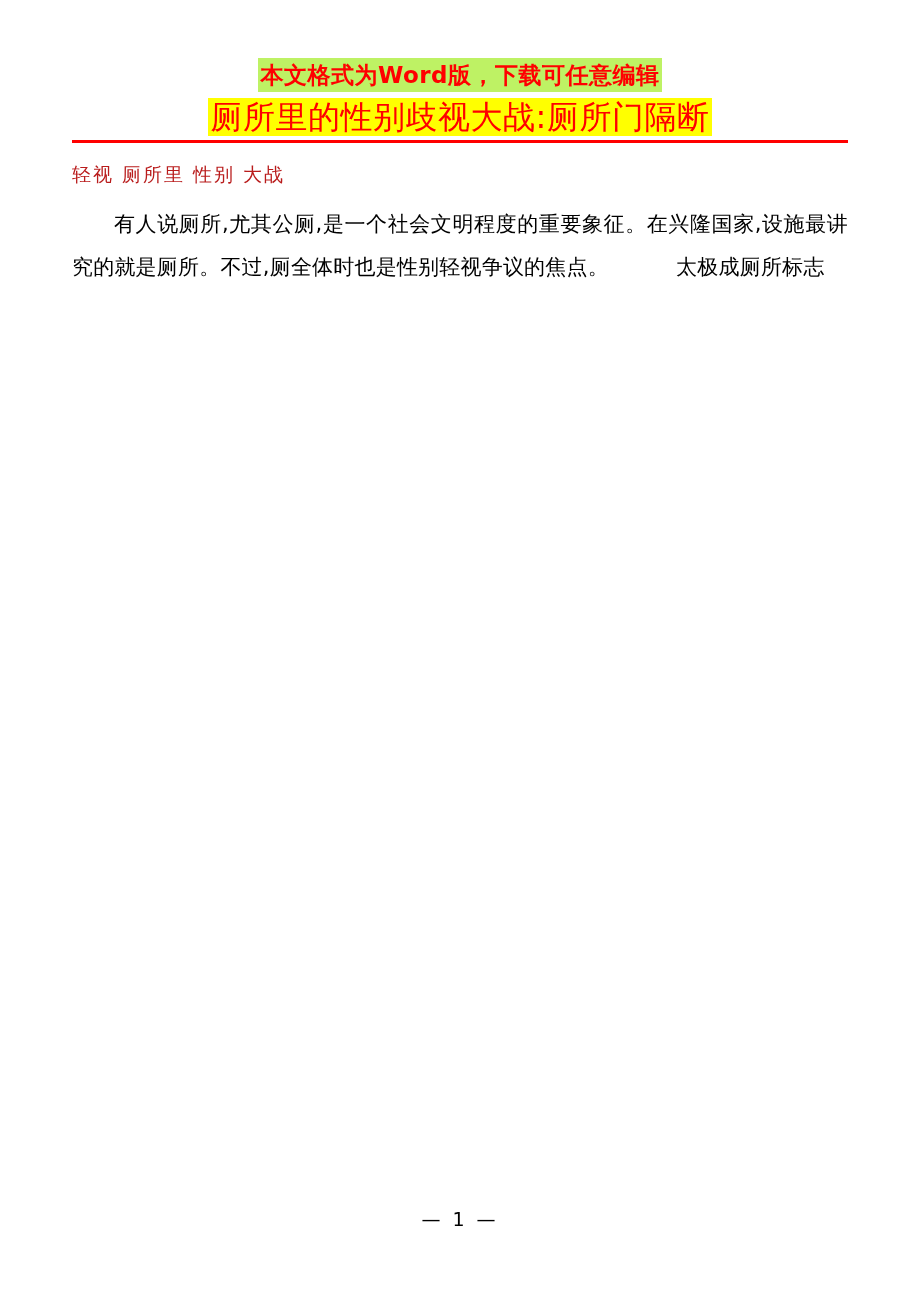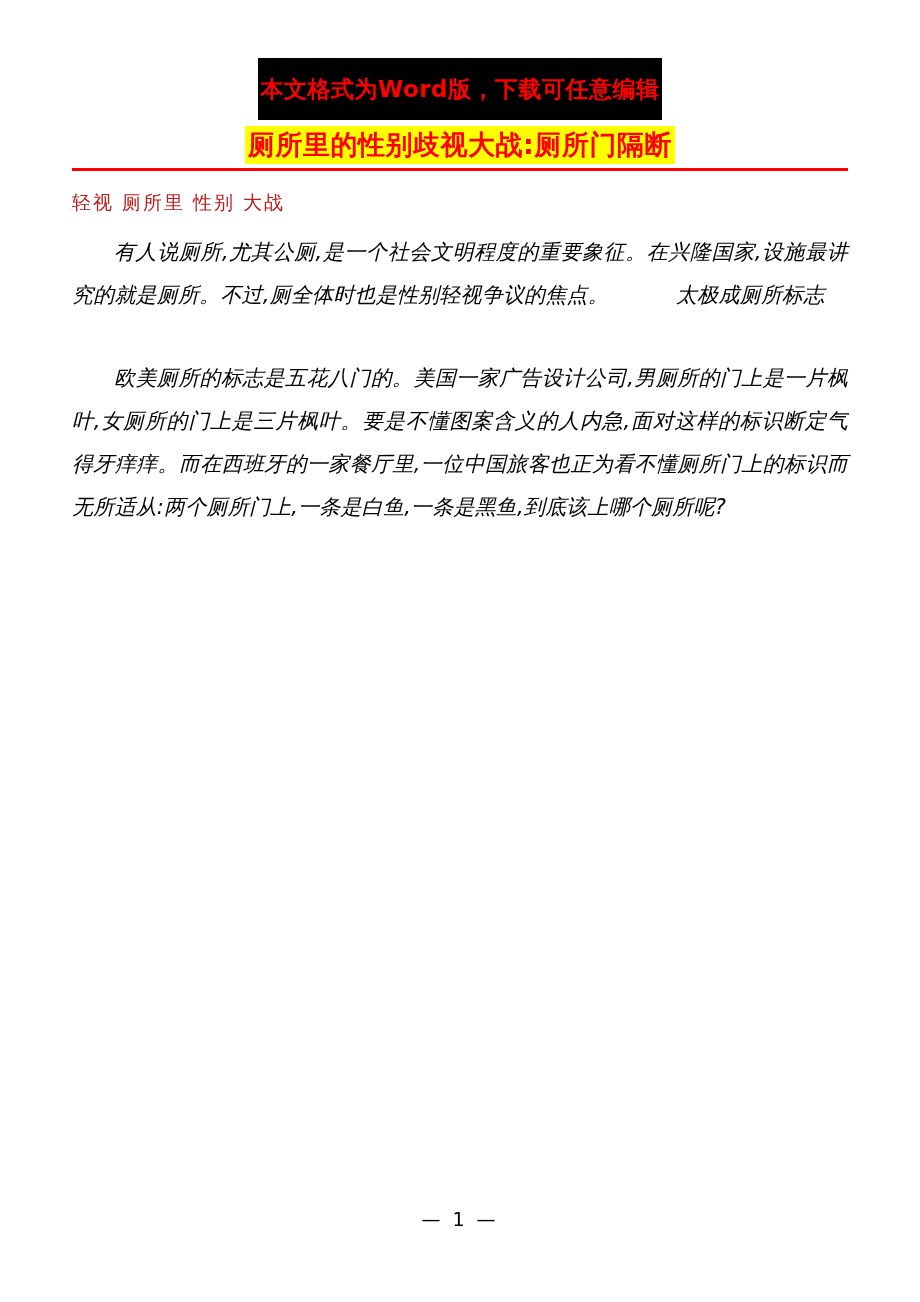--- a/index.html
+++ b/index.html
@@ -23,40 +23,40 @@
     position: relative;
   }
 
   
   .banner {
     text-align: center;
     margin: 0 0 6px 0;
   }
   .banner-text {
     display: inline-block;
-    background: #000000;
+    background: #bef264;
     color: #ff0000;
     font-weight: bold;
     font-size: 23px;
     line-height: 34px;
     letter-spacing: 0.5px;
-    padding: 14px 2px;
+    padding: 0 2px;
     font-family: "DejaVu Sans", "Liberation Sans", sans-serif;
   }
 
   .title-wrap {
     text-align: center;
     margin: 2px 0 0 0;
   }
   .doc-title {
     display: inline-block;
     background: #ffff00;
     color: #ff0000;
-    font-weight: bold;
-    font-size: 27px;
+    font-weight: normal;
+    font-size: 32px;
     line-height: 38px;
     letter-spacing: 0.5px;
     padding: 0 3px;
     font-family: "DejaVu Sans", "Liberation Sans", sans-serif;
   }
 
   .rule {
     border: 0;
     border-top: 3px solid #ff0000;
     margin: 4px 0 16px 0;
@@ -76,21 +76,20 @@
     font-size: 21px;
     line-height: 43px;
     margin: 0;
     text-align: justify;
     text-justify: inter-ideograph;
     letter-spacing: 0.2px;
     font-family: "DejaVu Sans", "Liberation Sans", sans-serif;
   }
   p.indent {
     text-indent: 2em;
-    font-style: italic;
   }
   .gap {
     height: 40px;
   }
   .inline-caption {
     margin-left: 3.2em;
   }
 
   
   .footer {
@@ -119,21 +118,20 @@
   </div>
 
   <hr class="rule">
 
   <div class="keywords">轻视  厕所里  性别  大战</div>
 
   <p class="para indent"><span>有人说厕所,尤其公厕,是一个社会文明程度的重要象征。在兴隆国家,设施最讲究的就是厕所。不过,厕全体时也是性别轻视争议的焦点。</span><span class="inline-caption">太极成厕所标志</span></p>
 
   <div class="gap"></div>
 
-  <p class="para indent">欧美厕所的标志是五花八门的。美国一家广告设计公司,男厕所的门上是一片枫叶,女厕所的门上是三片枫叶。要是不懂图案含义的人内急,面对这样的标识断定气得牙痒痒。而在西班牙的一家餐厅里,一位中国旅客也正为看不懂厕所门上的标识而无所适从:两个厕所门上,一条是白鱼,一条是黑鱼,到底该上哪个厕所呢?</p>
 
 
 
   <div class="footer">
     <span>— 1 —</span>
   </div>
 
 </div>
 
 </body></html>

